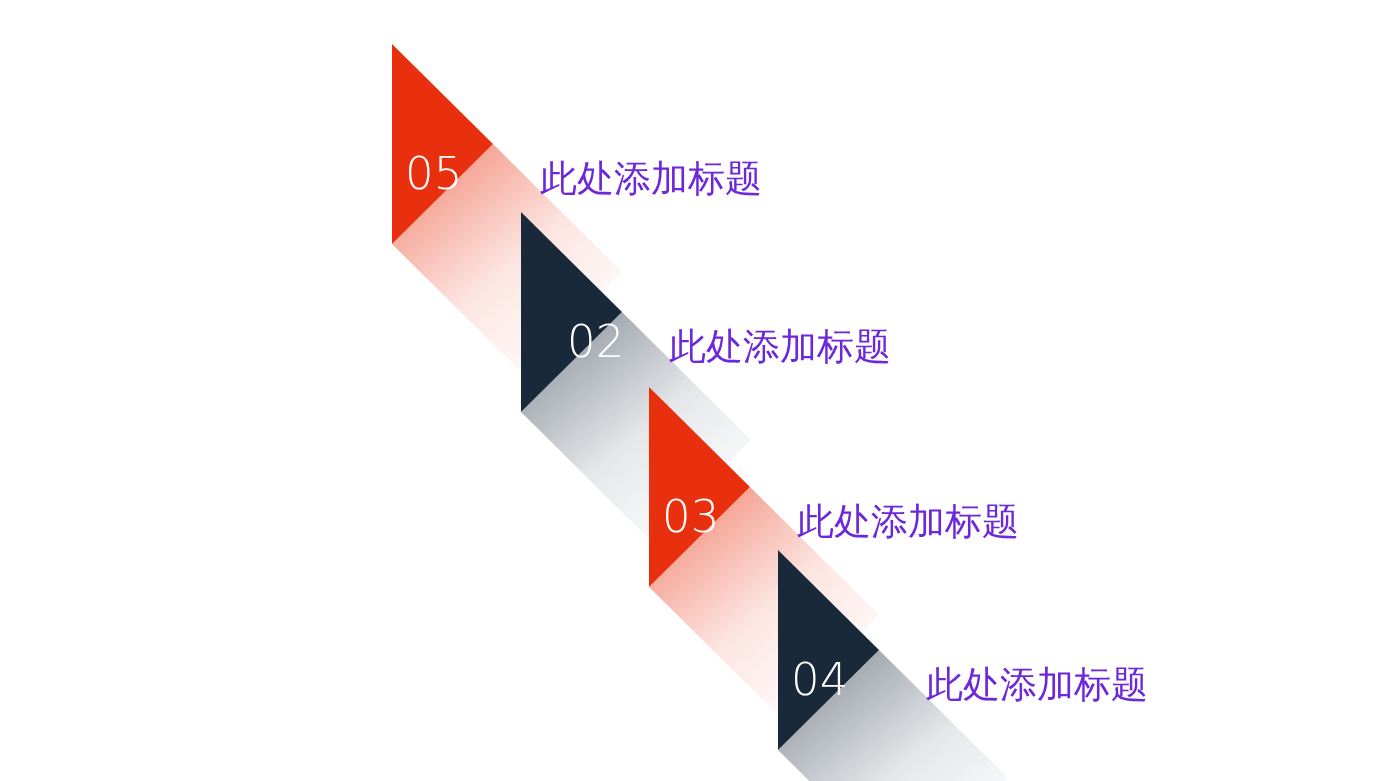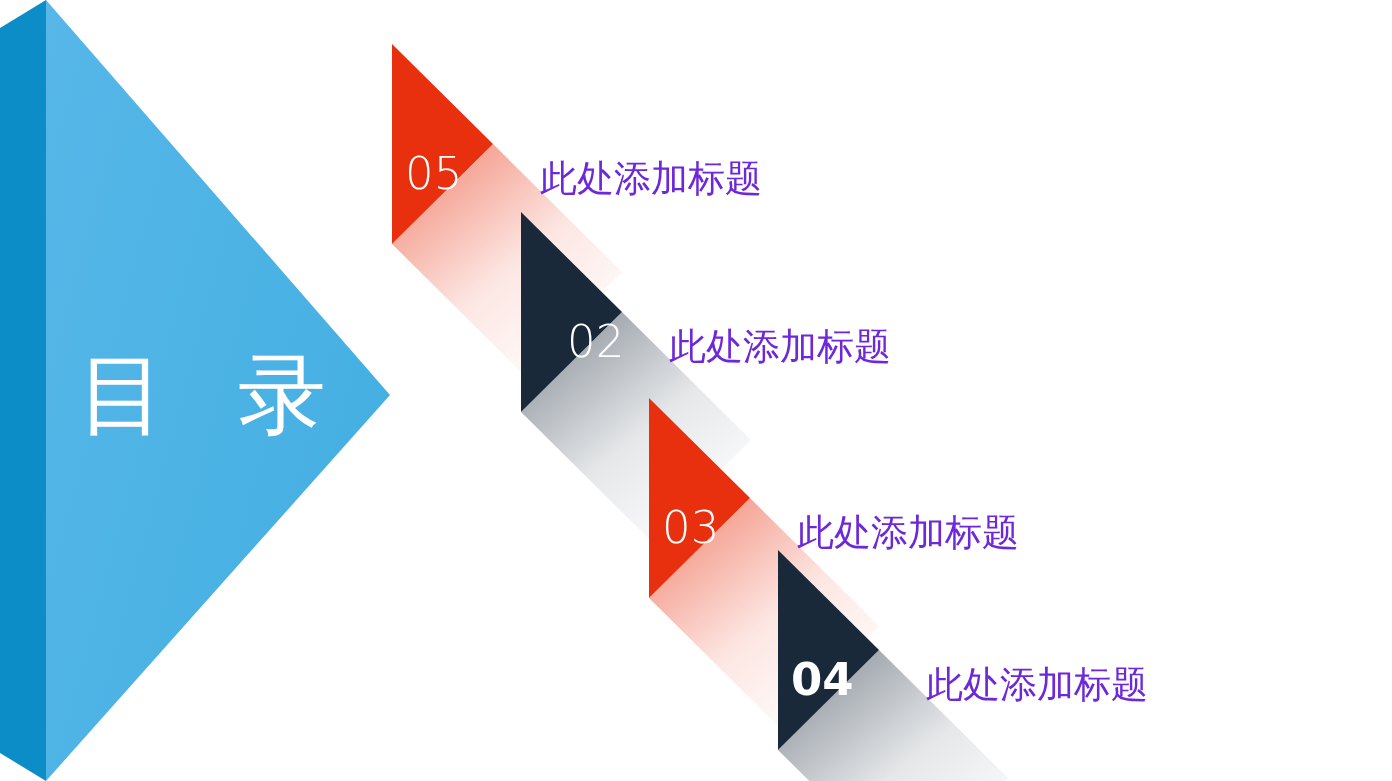--- a/index.html
+++ b/index.html
@@ -78,53 +78,38 @@
     color: #6d28d9;
     font-size: 37px;
     line-height: 42px;
     white-space: nowrap;
     font-family: "DejaVu Sans", "Liberation Sans", sans-serif;
   }
 
   
   #item-01 { left: 392px; top: 44px;  width: 700px; height: 210px; }
   #item-02 { left: 521px; top: 212px; width: 700px; height: 210px; }
-  #item-03 { left: 649px; top: 398px; width: 700px; height: 210px; }
+  #item-03 { left: 649px; top: 387px; width: 700px; height: 210px; }
   #item-04 { left: 778px; top: 550px; width: 700px; height: 230px; }
 
   #item-01 .tri-num { left: 13px;  top: 107px; }
   #item-02 .tri-num { left: 13px;  top: 107px; margin-left: 33px; }
   #item-03 .tri-num { left: 13px;  top: 107px; }
-  #item-04 .tri-num { left: 13px;  top: 107px; font-weight: bold; }
+  #item-04 .tri-num { left: 13px;  top: 107px; }
 
   #item-01 .item-title { left: 148px; top: 114px; }
   #item-02 .item-title { left: 148px; top: 114px; }
   #item-03 .item-title { left: 148px; top: 114px; }
   #item-04 .item-title { left: 148px; top: 114px; }
 </style>
 </head>
 <body>
 
 <div class="slide">
 
-  <div class="left-graphic">
-    <svg width="400" height="781" viewBox="0 0 400 781" xmlns="http://www.w3.org/2000/svg">
-      <defs>
-        <linearGradient id="lightBlueGrad" x1="0" y1="0" x2="1" y2="0.6">
-          <stop offset="0%" stop-color="#56B7E8"></stop>
-          <stop offset="100%" stop-color="#45AFE2"></stop>
-        </linearGradient>
-      </defs>
-
-      <polygon points="0,28 46,0 46,781 0,753" fill="#0C8DC8"></polygon>
-
-      <polygon points="46,0 390,395 46,781" fill="url(#lightBlueGrad)"></polygon>
-    </svg>
-    <div class="toc-label">目 录</div>
-  </div>
 
   <div class="item" id="item-01">
     <div class="tri-wrap">
       <svg width="330" height="340" viewBox="0 0 330 340" xmlns="http://www.w3.org/2000/svg">
         <defs>
           <linearGradient id="sh01" x1="0.1" y1="0.05" x2="0.85" y2="0.95">
             <stop offset="0%" stop-color="#E8300F" stop-opacity="0.55"></stop>
             <stop offset="55%" stop-color="#E8300F" stop-opacity="0.12"></stop>
             <stop offset="100%" stop-color="#E8300F" stop-opacity="0"></stop>
           </linearGradient>

